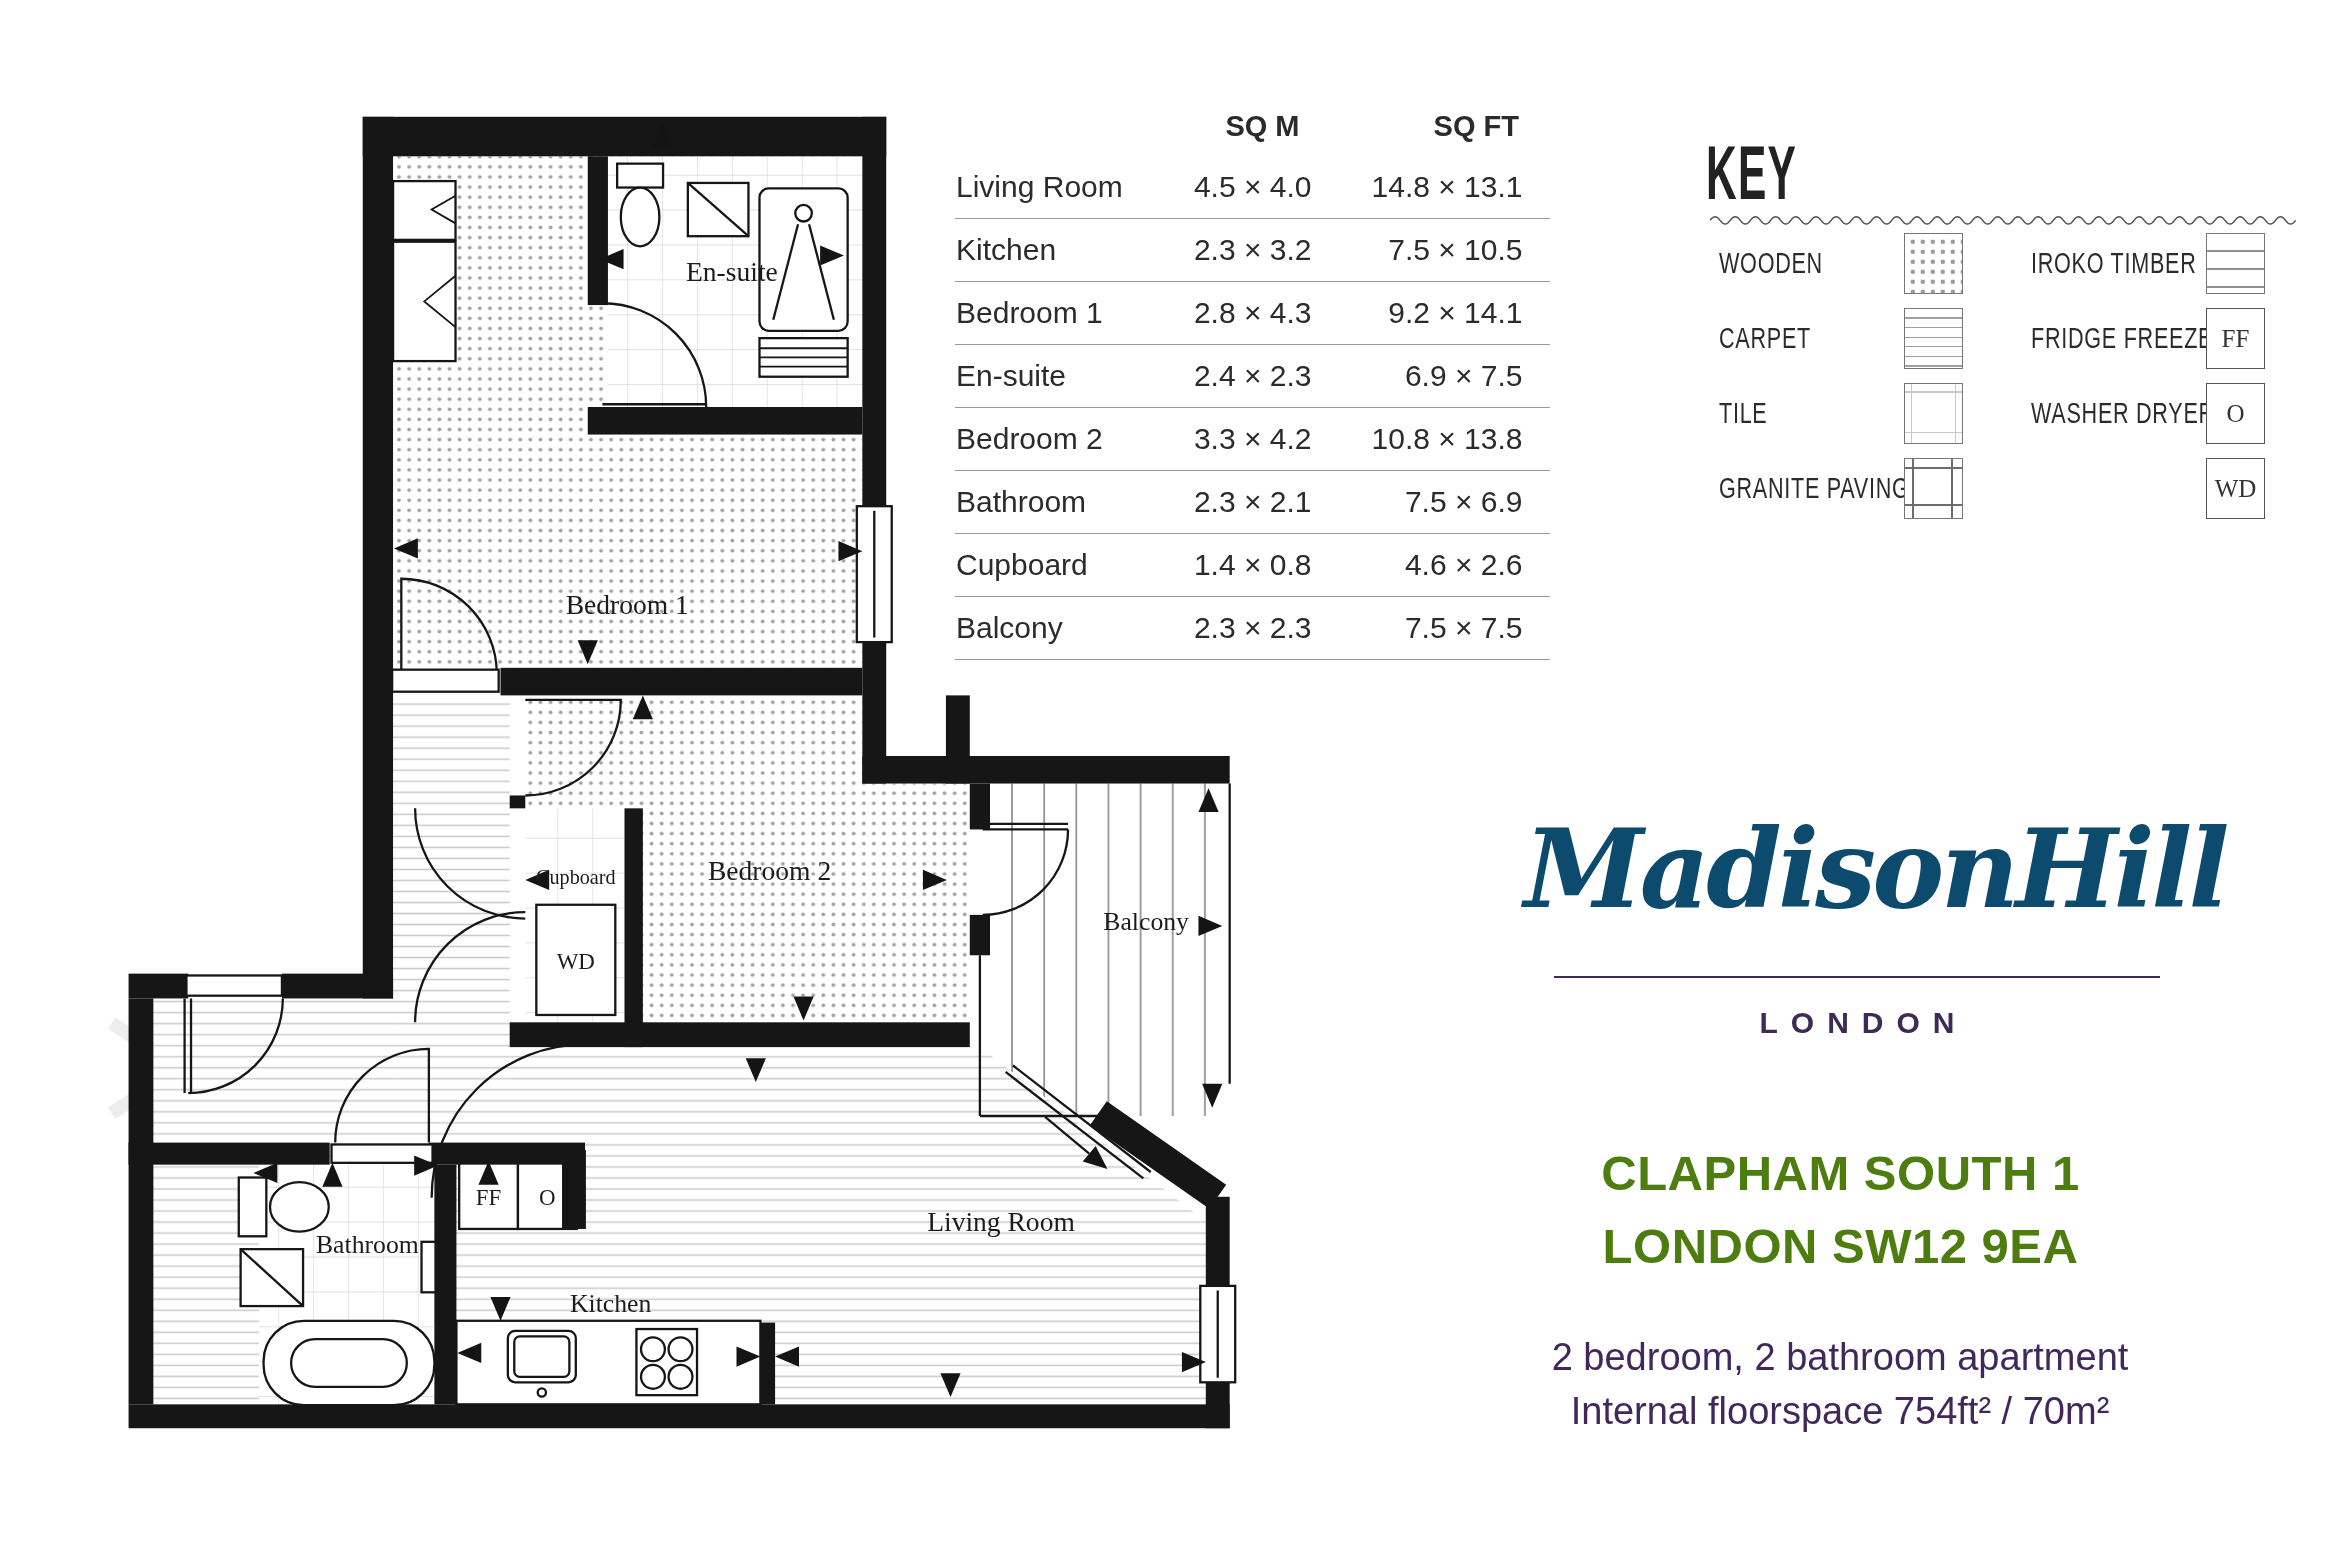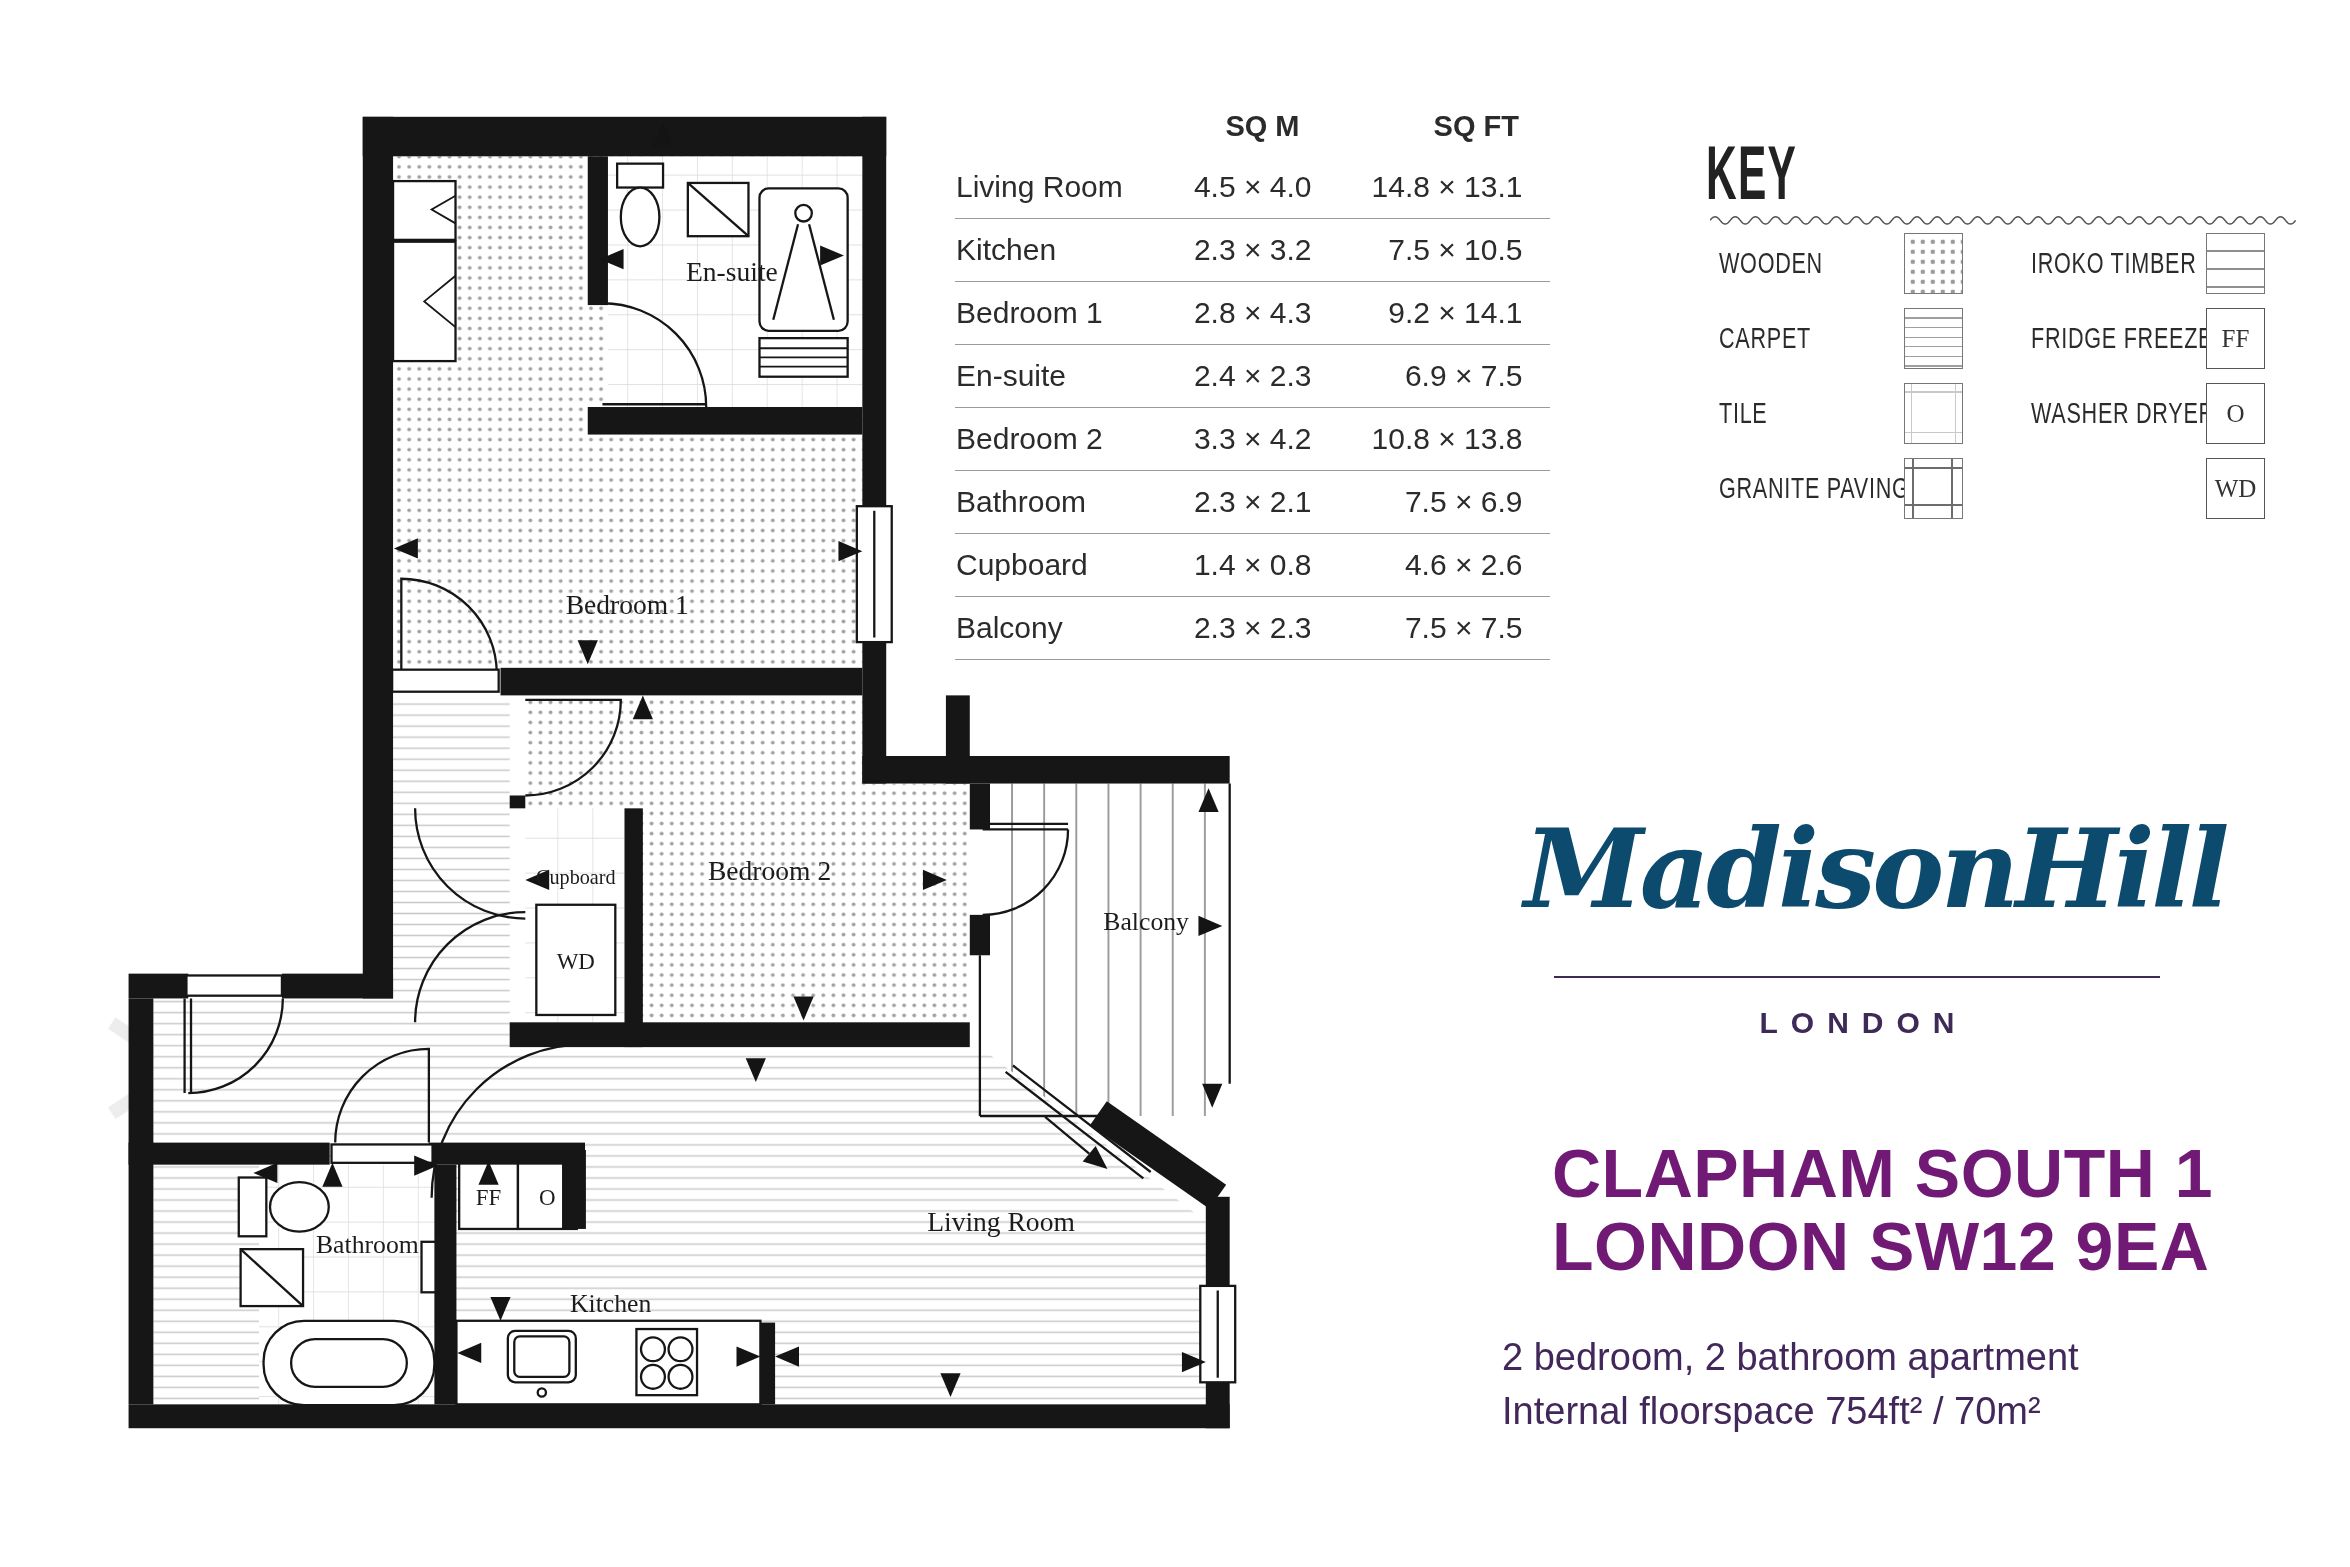--- a/index.html
+++ b/index.html
@@ -48,23 +48,23 @@
 
   
   #logo{left:1524px;top:806px;width:670px;text-align:center;
         font-family:"DejaVu Serif",serif;font-style:italic;font-weight:600;
         font-size:108px;color:#0c4a6e;letter-spacing:-3.7px;white-space:nowrap;}
   #logo-rule{left:1554px;top:976px;width:606px;height:2.3px;background:#3E2A56;}
   #logo-city{left:1554px;top:1006px;width:606px;text-align:center;font-size:30px;
              font-weight:600;letter-spacing:13px;color:#3E2A56;text-indent:13px;}
 
   
-  #prop-title{left:1552px;top:1137px;width:577px;text-align:center;font-size:68px;
-              line-height:73px;font-weight:600;color:#701a75;letter-spacing:0.5px;white-space:nowrap;}
-  #prop-sub{left:1502px;top:1330px;width:676px;font-size:38px;
+  #prop-title{left:1552px;top:1137px;width:577px;text-align:center;font-size:49px;
+              line-height:73px;font-weight:600;color:#4d7c0f;letter-spacing:0.5px;white-space:nowrap;}
+  #prop-sub{left:1502px;top:1330px;width:676px;text-align:center;font-size:38px;
             line-height:54px;font-weight:400;color:#42275A;}
 
   
   #plan{left:0;top:0;}
   .rlabel{font-family:"Liberation Serif",serif;fill:#1c1c1c;}
 </style>
 </head>
 <body>
 
 <svg id="plan" class="abs" width="2351" height="1568" viewBox="0 0 2560 1707">

